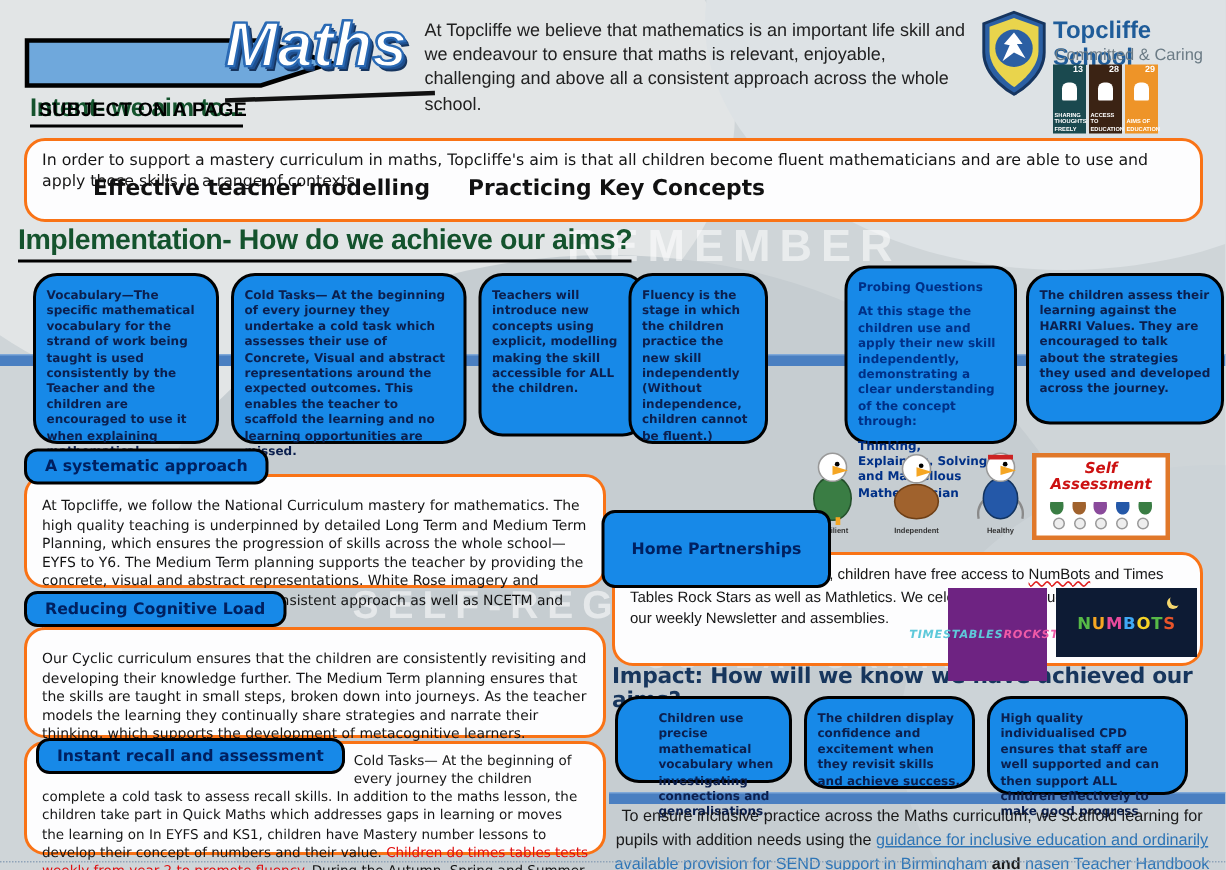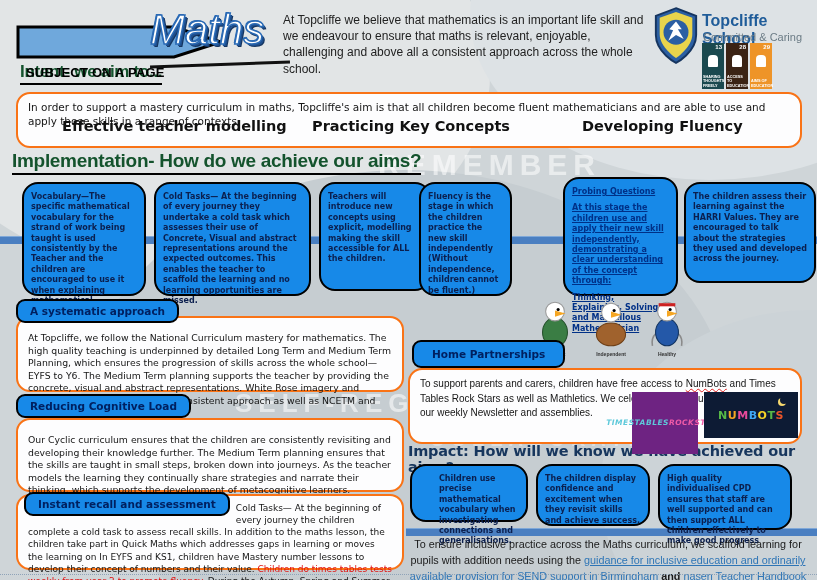--- a/index.html
+++ b/index.html
@@ -7,21 +7,21 @@
         font-family:"Liberation Sans",sans-serif;color:#111;}
   .abs{position:absolute;}
   .bg-ellipse{position:absolute;border-radius:50%;}
   .watermark{position:absolute;font-weight:800;color:rgba(255,255,255,.55);letter-spacing:6px;
              font-family:"Liberation Sans",sans-serif;z-index:0;}
   .z{z-index:2;}
 
   
   .banner-text{position:absolute;left:26px;top:33px;font-size:13px;font-weight:800;color:#000;
                letter-spacing:.2px;z-index:3;margin-top:32px;}
-  .maths-title{position:absolute;left:150px;top:6px;font-size:42px;font-weight:400;font-style:italic;
+  .maths-title{position:absolute;left:150px;top:6px;font-size:42px;font-weight:700;font-style:italic;
                color:#fff;-webkit-text-stroke:1.5px #2a6ab5;
                text-shadow:2px 2px 0 #1e4f8f,3px 3px 0 #16355f,-1px -1px 0 #2a6ab5;z-index:3;}
   .maths-underline{position:absolute;left:150px;top:63px;width:140px;height:3px;background:#111;
                    transform:rotate(-2deg);z-index:3;}
   .intro{position:absolute;left:283px;top:12px;width:366px;font-size:12px;line-height:1.35;color:#222;}
   .school-name{position:absolute;left:702px;top:12px;font-size:16px;font-weight:bold;color:#1f5c99;}
   .school-motto{position:absolute;left:703px;top:31px;font-size:11px;color:#6b7b85;}
   .rights-row{position:absolute;left:702px;top:43px;display:flex;gap:2px;}
   .rights-icon{width:22px;height:46px;position:relative;color:#fff;}
   .ri-num{position:absolute;top:1px;right:2px;font-size:6px;font-weight:bold;}
@@ -39,21 +39,21 @@
              font-family:"DejaVu Sans",sans-serif;color:#151515;z-index:2;}
   .blue-box{position:absolute;background:var(--box-blue);border:2.5px solid #000;border-radius:16px;
             font-family:"DejaVu Sans",sans-serif;color:#0b1f4e;font-weight:bold;font-size:8px;
             line-height:1.3;padding:8px 7px;box-sizing:border-box;z-index:2;}
   .label-chip{background:var(--box-blue);border:2.5px solid #000;border-radius:9px;color:var(--navy);
               font-weight:bold;font-size:10.5px;padding:4px 12px;font-family:"DejaVu Sans",sans-serif;
               display:inline-block;z-index:3;position:absolute;}
   .blue-bar{position:absolute;height:7px;background:#4a7fc1;border-top:1px solid #7fa8d8;z-index:1;}
 
   
-  .probing p{margin:0 2px 6px 0;color:#003087;font-weight:600;text-decoration:underline;}
+  .probing p{margin:0 2px 6px 0;color:#003087;font-weight:600;}
   .probing .bold-line{font-weight:800;}
 
   
   .eagle-fig{display:flex;flex-direction:column;align-items:center;width:50px;}
   .eagle-label{font-size:5px;font-weight:bold;color:#333;margin-top:1px;}
 
   
   .sa-card{position:absolute;left:688px;top:302px;width:92px;height:58px;background:#fff;
            border:3px solid #e0782a;box-sizing:border-box;z-index:2;text-align:center;}
   .sa-title{font-size:10px;font-weight:900;font-style:italic;color:#cc1111;margin-top:2px;
@@ -132,21 +132,20 @@
       <span class="ri-label">AIMS OF EDUCATION</span>
     </div>
   </div>
 
   <div class="abs z" style="left:20px;top:62px;"><span class="fun-heading" style="font-size:17px;">Intent- we aim to...</span></div>
   <div class="white-box" style="left:16px;top:92px;width:786px;height:56px;padding:6px 10px;box-sizing:border-box;">
     <div style="font-size:10.5px;line-height:1.35;">In order to support a mastery curriculum in maths, Topcliffe's aim is that all children become fluent mathematicians and are able to use and apply those skills in a range of contexts.</div>
   </div>
   <div class="abs z" style="left:62px;top:118px;font-size:14.5px;font-weight:800;font-family:'DejaVu Sans',sans-serif;">Effective teacher modelling</div>
   <div class="abs z" style="left:312px;top:118px;font-size:14.5px;font-weight:800;font-family:'DejaVu Sans',sans-serif;">Practicing Key Concepts</div>
-  <div class="abs z" style="left:582px;top:118px;font-size:14.5px;font-weight:800;font-family:'DejaVu Sans',sans-serif;">Developing Fluency</div>
 
   <div class="abs z" style="left:12px;top:150px;"><span class="fun-heading" style="font-size:19px;">Implementation- How do we achieve our aims?</span></div>
 
   <div class="blue-bar" style="left:0;top:236px;width:817px;"></div>
 
   <div class="blue-box" style="left:22px;top:182px;width:124px;height:114px;">Vocabulary—The specific mathematical vocabulary for the strand of work being taught is used consistently by the Teacher and the children are encouraged to use it when explaining mathematical concepts, verbally or in writing.</div>
   <div class="blue-box" style="left:154px;top:182px;width:157px;height:114px;">Cold Tasks— At the beginning of every journey they undertake a cold task which assesses their use of Concrete, Visual and abstract representations around the expected outcomes.  This enables the teacher to scaffold the learning and no learning opportunities are missed.</div>
   <div class="blue-box" style="left:319px;top:182px;width:112px;height:109px;">Teachers will introduce new concepts using explicit, modelling making the skill accessible for ALL the children.</div>
   <div class="blue-box" style="left:419px;top:182px;width:93px;height:114px;">Fluency is the stage in which the children practice the new skill independently (Without independence, children cannot be fluent.)</div>
   <div class="blue-box probing" style="left:563px;top:177px;width:115px;height:119px;">
@@ -198,22 +197,39 @@
         <ellipse cx="20" cy="33" rx="11" ry="13" fill="#2458a8" stroke="#12335f"></ellipse>
         <circle cx="20" cy="13" r="9" fill="#fff" stroke="#999"></circle>
         <polygon points="20,12 30,15 20,18" fill="#f5a623"></polygon>
         <circle cx="23" cy="11" r="1.5" fill="#000"></circle>
         <rect x="12" y="5" width="16" height="3" fill="#cc2222"></rect>
       </svg>
       <span class="eagle-label">Healthy</span>
     </div>
   </div>
 
-
-  <div class="label-chip" style="left:412px;top:340px;padding:6px 18px;">Home Partnerships</div>
+  <div class="sa-card">
+    <div class="sa-title">Self Assessment</div>
+    <div class="sa-eagles">
+      <span class="mini-eagle" style="background:linear-gradient(#fff 35%,#3a7d44 35%);"></span>
+      <span class="mini-eagle" style="background:linear-gradient(#fff 35%,#a0622d 35%);"></span>
+      <span class="mini-eagle" style="background:linear-gradient(#fff 35%,#8a4a9b 35%);"></span>
+      <span class="mini-eagle" style="background:linear-gradient(#fff 35%,#2458a8 35%);"></span>
+      <span class="mini-eagle" style="background:linear-gradient(#fff 35%,#3a7d44 35%);"></span>
+    </div>
+    <div class="sa-circles">
+      <span class="sa-circle"></span>
+      <span class="sa-circle"></span>
+      <span class="sa-circle"></span>
+      <span class="sa-circle"></span>
+      <span class="sa-circle"></span>
+    </div>
+  </div>
+
+  <div class="label-chip" style="left:401px;top:340px;padding:18px 18px;">Home Partnerships</div>
   <div class="white-box" style="left:408px;top:368px;width:394px;height:76px;padding:7px 10px;box-sizing:border-box;font-family:'Liberation Sans',sans-serif;">
     <div style="font-size:10px;line-height:1.45;width:100%;"><span>To support parents and carers, children have free access to </span><span class="squiggle">NumBots</span><span> and Times Tables Rock Stars as well as Mathletics.  We celebrate pupils' successes through our weekly Newsletter and assemblies.</span></div>
   </div>
   <div class="ttrs">
     <span style="color:#5ec9da;">TIMES</span>
     <span style="color:#5ec9da;">TABLES</span>
     <span style="color:#ef5aa7;">ROCK</span>
     <span style="color:#ef5aa7;">STARS</span>
   </div>
   <div class="numbots">

